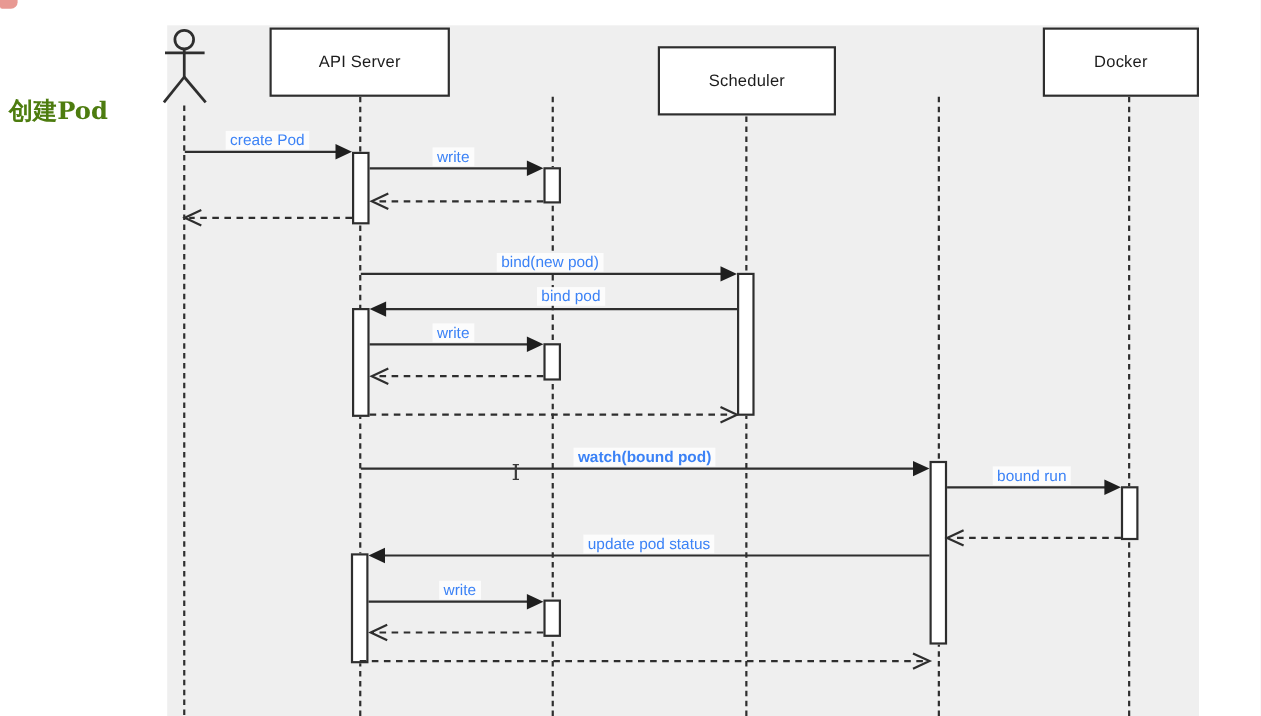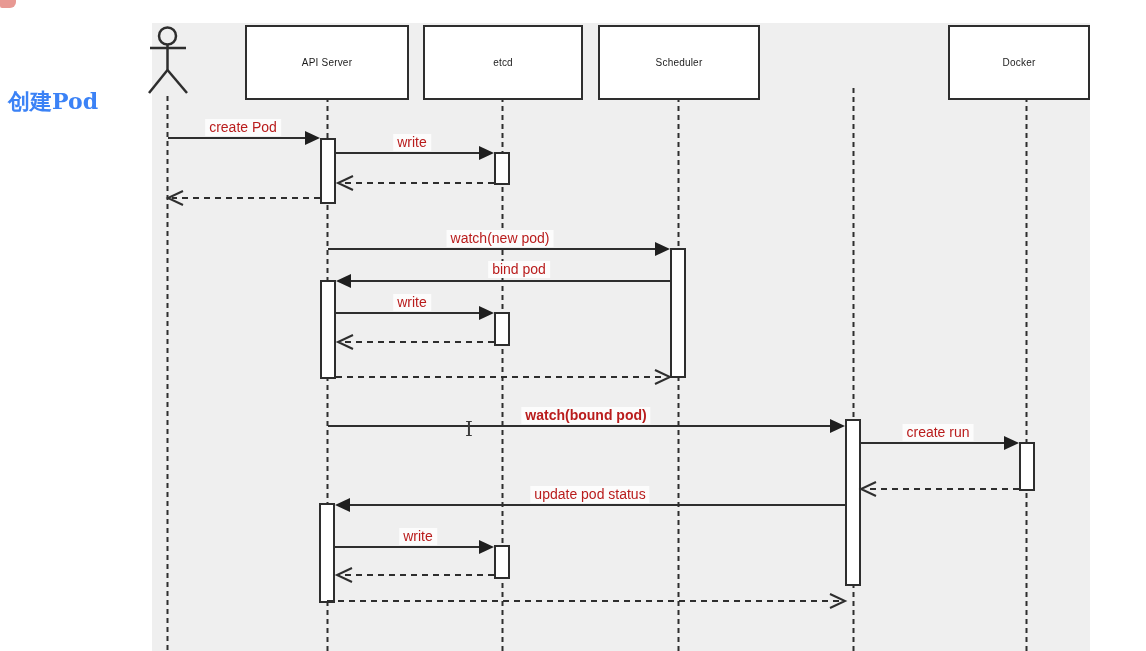--- a/index.html
+++ b/index.html
@@ -12,39 +12,39 @@
   .diagram-bg{
     position:absolute;left:152px;top:23px;width:938px;height:628px;
     background:#efefef;
   }
   .corner-mark{
     position:absolute;left:0;top:0;width:16px;height:8px;
     background:rgba(214,70,58,0.55);border-radius:0 0 6px 2px;
   }
   .annotation{
     position:absolute;left:8px;top:86px;width:140px;
-    color:#3b82f6;font-family:"DejaVu Serif", serif;
+    color:#4d7c0f;font-family:"DejaVu Serif", serif;
     font-size:22px;line-height:30px;font-weight:600;
   }
   svg{position:absolute;left:0;top:0;}
   #lifelines{z-index:1;}
   .activation{
     position:absolute;width:16px;background:#ffffff;
     border:2px solid #2e2e2e;box-sizing:border-box;z-index:2;
   }
   #connectors{z-index:3;}
   .box{
-    position:absolute;top:25px;height:75px;background:#ffffff;
+    position:absolute;top:25px;height:63px;background:#ffffff;
     border:2px solid #2e2e2e;box-sizing:border-box;z-index:4;
     display:flex;align-items:center;justify-content:center;
-    font-size:10px;color:#1c1c1c;letter-spacing:0.2px;
+    font-size:15px;color:#1c1c1c;letter-spacing:0.2px;
   }
   .msg-label{
     position:absolute;transform:translateX(-50%);z-index:5;
-    background:#fcfcfc;color:#b91c1c;font-size:14px;
+    background:#fcfcfc;color:#3b82f6;font-size:14px;
     padding:0 4px;line-height:17px;white-space:nowrap;
   }
   .cursor{
     position:absolute;left:465px;top:417px;z-index:6;
     font-family:"DejaVu Serif", serif;font-size:20px;color:#3a3a3a;
   }
 </style>
 </head>
 <body>
 
@@ -138,35 +138,32 @@
       <path d="M655,370 L670,377 L655,384"></path>
       <path d="M876,482 L861,489 L876,496"></path>
       <path d="M352,568 L337,575 L352,582"></path>
       <path d="M830,594 L845,601 L830,608"></path>
     </g>
   </svg>
 
   <div class="box" style="left:245px;width:164px;">
     <span>API Server</span>
   </div>
-  <div class="box" style="left:423px;width:160px;">
-    <span>etcd</span>
-  </div>
-  <div class="box" style="left:598px;width:162px;">
+  <div class="box" style="left:598px;width:162px;margin-top:17px;">
     <span>Scheduler</span>
   </div>
   <div class="box" style="left:948px;width:142px;">
     <span>Docker</span>
   </div>
 
   <div class="msg-label" style="left:243px;top:119px;">create Pod</div>
   <div class="msg-label" style="left:412px;top:134px;">write</div>
-  <div class="msg-label" style="left:500px;top:230px;">watch(new pod)</div>
+  <div class="msg-label" style="left:500px;top:230px;">bind(new pod)</div>
   <div class="msg-label" style="left:502px;top:261px;margin-left:17px;">bind pod</div>
   <div class="msg-label" style="left:412px;top:294px;">write</div>
   <div class="msg-label" style="left:586px;top:407px;font-weight:bold;">watch(bound pod)</div>
-  <div class="msg-label" style="left:938px;top:424px;">create run</div>
+  <div class="msg-label" style="left:938px;top:424px;">bound run</div>
   <div class="msg-label" style="left:590px;top:486px;">update pod status</div>
   <div class="msg-label" style="left:418px;top:528px;">write</div>
 
   <div class="cursor">I</div>
 
 </div>
 
 </body></html>

